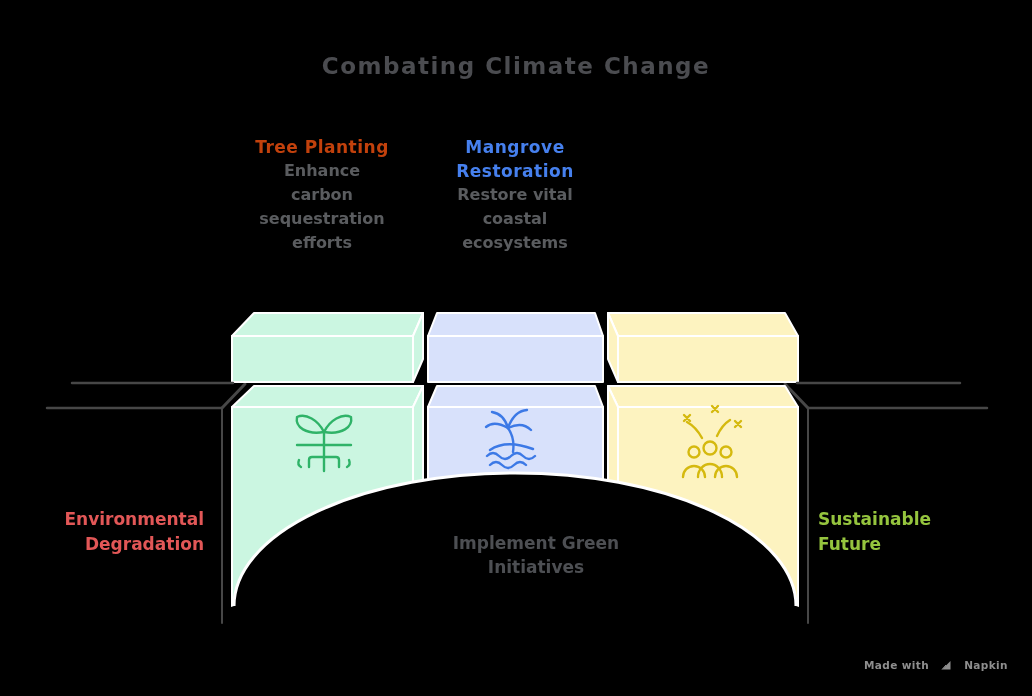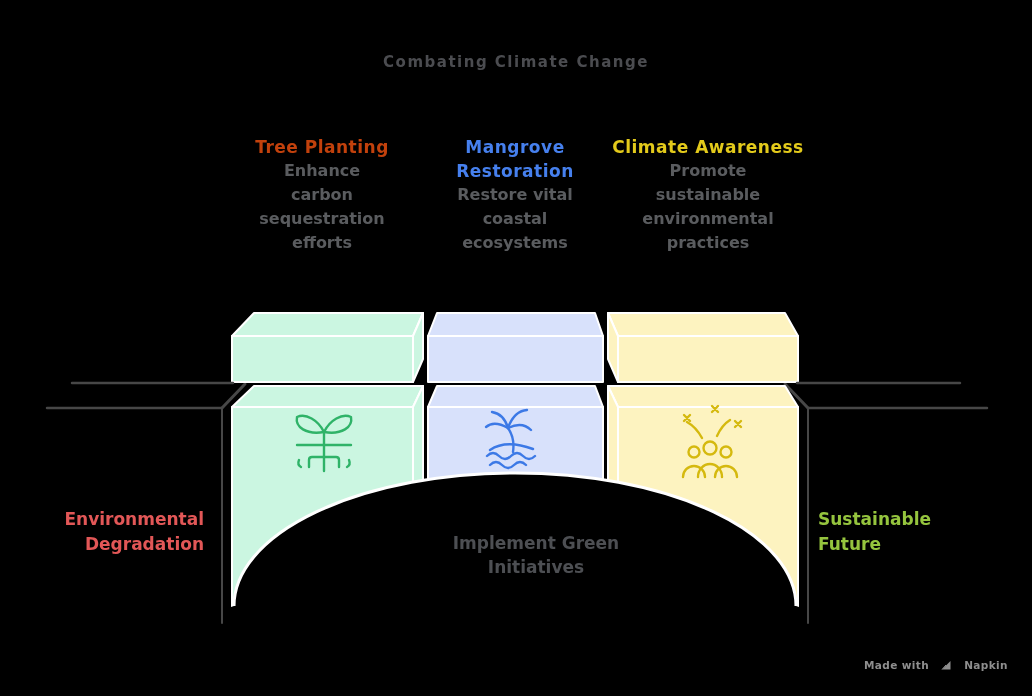--- a/index.html
+++ b/index.html
@@ -7,21 +7,21 @@
     position:relative;
     width:1032px;height:696px;
     background:#000;
     overflow:hidden;
     font-family:"DejaVu Sans", sans-serif;
   }
   #scene{position:absolute;left:0;top:0;}
   .txt{position:absolute;white-space:pre-line;}
   #title{
     left:0;top:53px;width:1032px;
-    text-align:center;font-size:15px;font-weight:700;
+    text-align:center;font-size:23px;font-weight:700;
     letter-spacing:1.5px;color:#4b4c50;
   }
   .col{position:absolute;top:135px;width:220px;text-align:center;}
   .col .heading{font-size:17px;font-weight:700;line-height:24px;letter-spacing:0.5px;}
   .col .desc{font-size:16px;font-weight:600;line-height:24px;color:#5a5c5f;white-space:pre-line;}
   #col-1{left:212px;}
   #col-2{left:405px;text-align:center;}
   #col-3{left:598px;}
   #label-left{
     left:40px;top:507px;width:164px;
@@ -148,28 +148,20 @@
 </div>
 
 <div id="col-2" class="col">
   <div class="heading" style="color: rgb(70, 128, 238);">Mangrove
 Restoration</div>
   <div class="desc">Restore vital
 coastal
 ecosystems</div>
 </div>
 
-<div id="col-3" class="col">
-  <div class="heading" style="color: rgb(227, 202, 27);">Climate
-Awareness</div>
-  <div class="desc">Promote
-sustainable
-environmental
-practices</div>
-</div>
 
 <div id="label-left" class="txt" style="color: rgb(226, 87, 87);">Environmental
 Degradation</div>
 
 <div id="label-right" class="txt" style="color: rgb(149, 196, 62);">Sustainable
 Future</div>
 
 <div id="label-center" class="txt" style="color: rgb(77, 79, 83);">Implement Green
 Initiatives</div>
 

